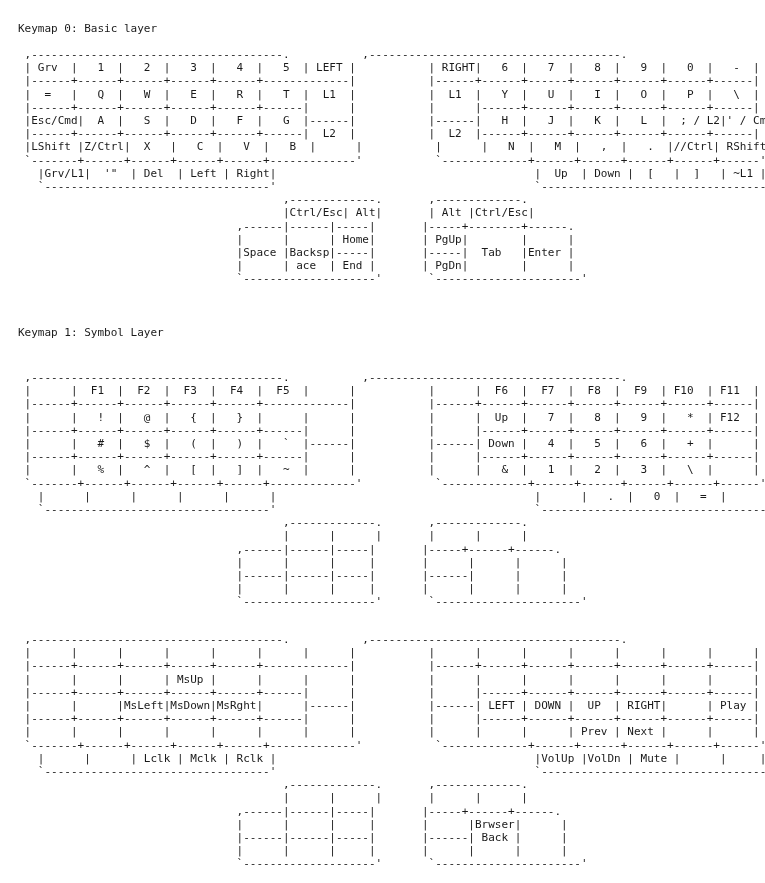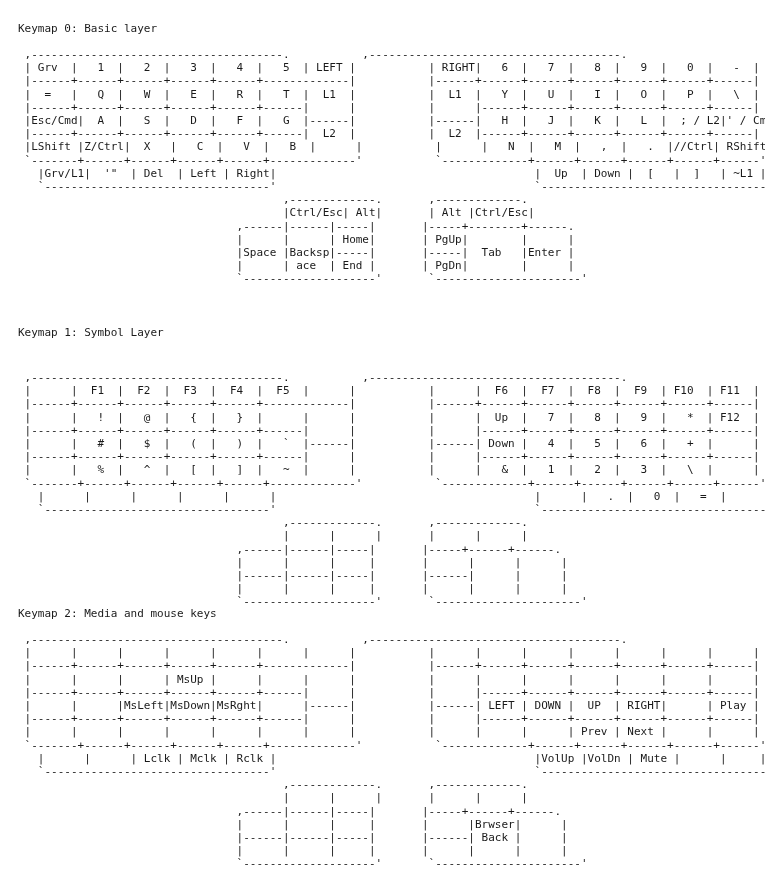--- a/index.html
+++ b/index.html
@@ -94,23 +94,20 @@
    `----------------------------------'                                       `----------------------------------'
                                         ,-------------.       ,-------------.
                                         |      |      |       |      |      |
                                  ,------|------|-----|       |-----+------+------.
                                  |      |      |     |       |      |      |      |
                                  |------|------|-----|       |------|      |      |
                                  |      |      |     |       |      |      |      |
                                  `--------------------'       `----------------------'</pre>
   </div>
 
-  <div class="block" id="kb2-heading">
-    <div class="heading">Keymap 2: Media and mouse keys</div>
-  </div>
   <div class="block" id="kb2-art">
     <pre class="ascii"> ,--------------------------------------.           ,--------------------------------------.
  |      |      |      |      |      |      |      |           |      |      |      |      |      |      |      |
  |------+------+------+------+------+-------------|           |------+------+------+------+------+------+------|
  |      |      |      | MsUp |      |      |      |           |      |      |      |      |      |      |      |
  |------+------+------+------+------+------|      |           |      |------+------+------+------+------+------|
  |      |      |MsLeft|MsDown|MsRght|      |------|           |------| LEFT | DOWN |  UP  | RIGHT|      | Play |
  |------+------+------+------+------+------|      |           |      |------+------+------+------+------+------|
  |      |      |      |      |      |      |      |           |      |      |      | Prev | Next |      |      |
  `-------+------+------+------+------+-------------'           `-------------+------+------+------+------+------'

